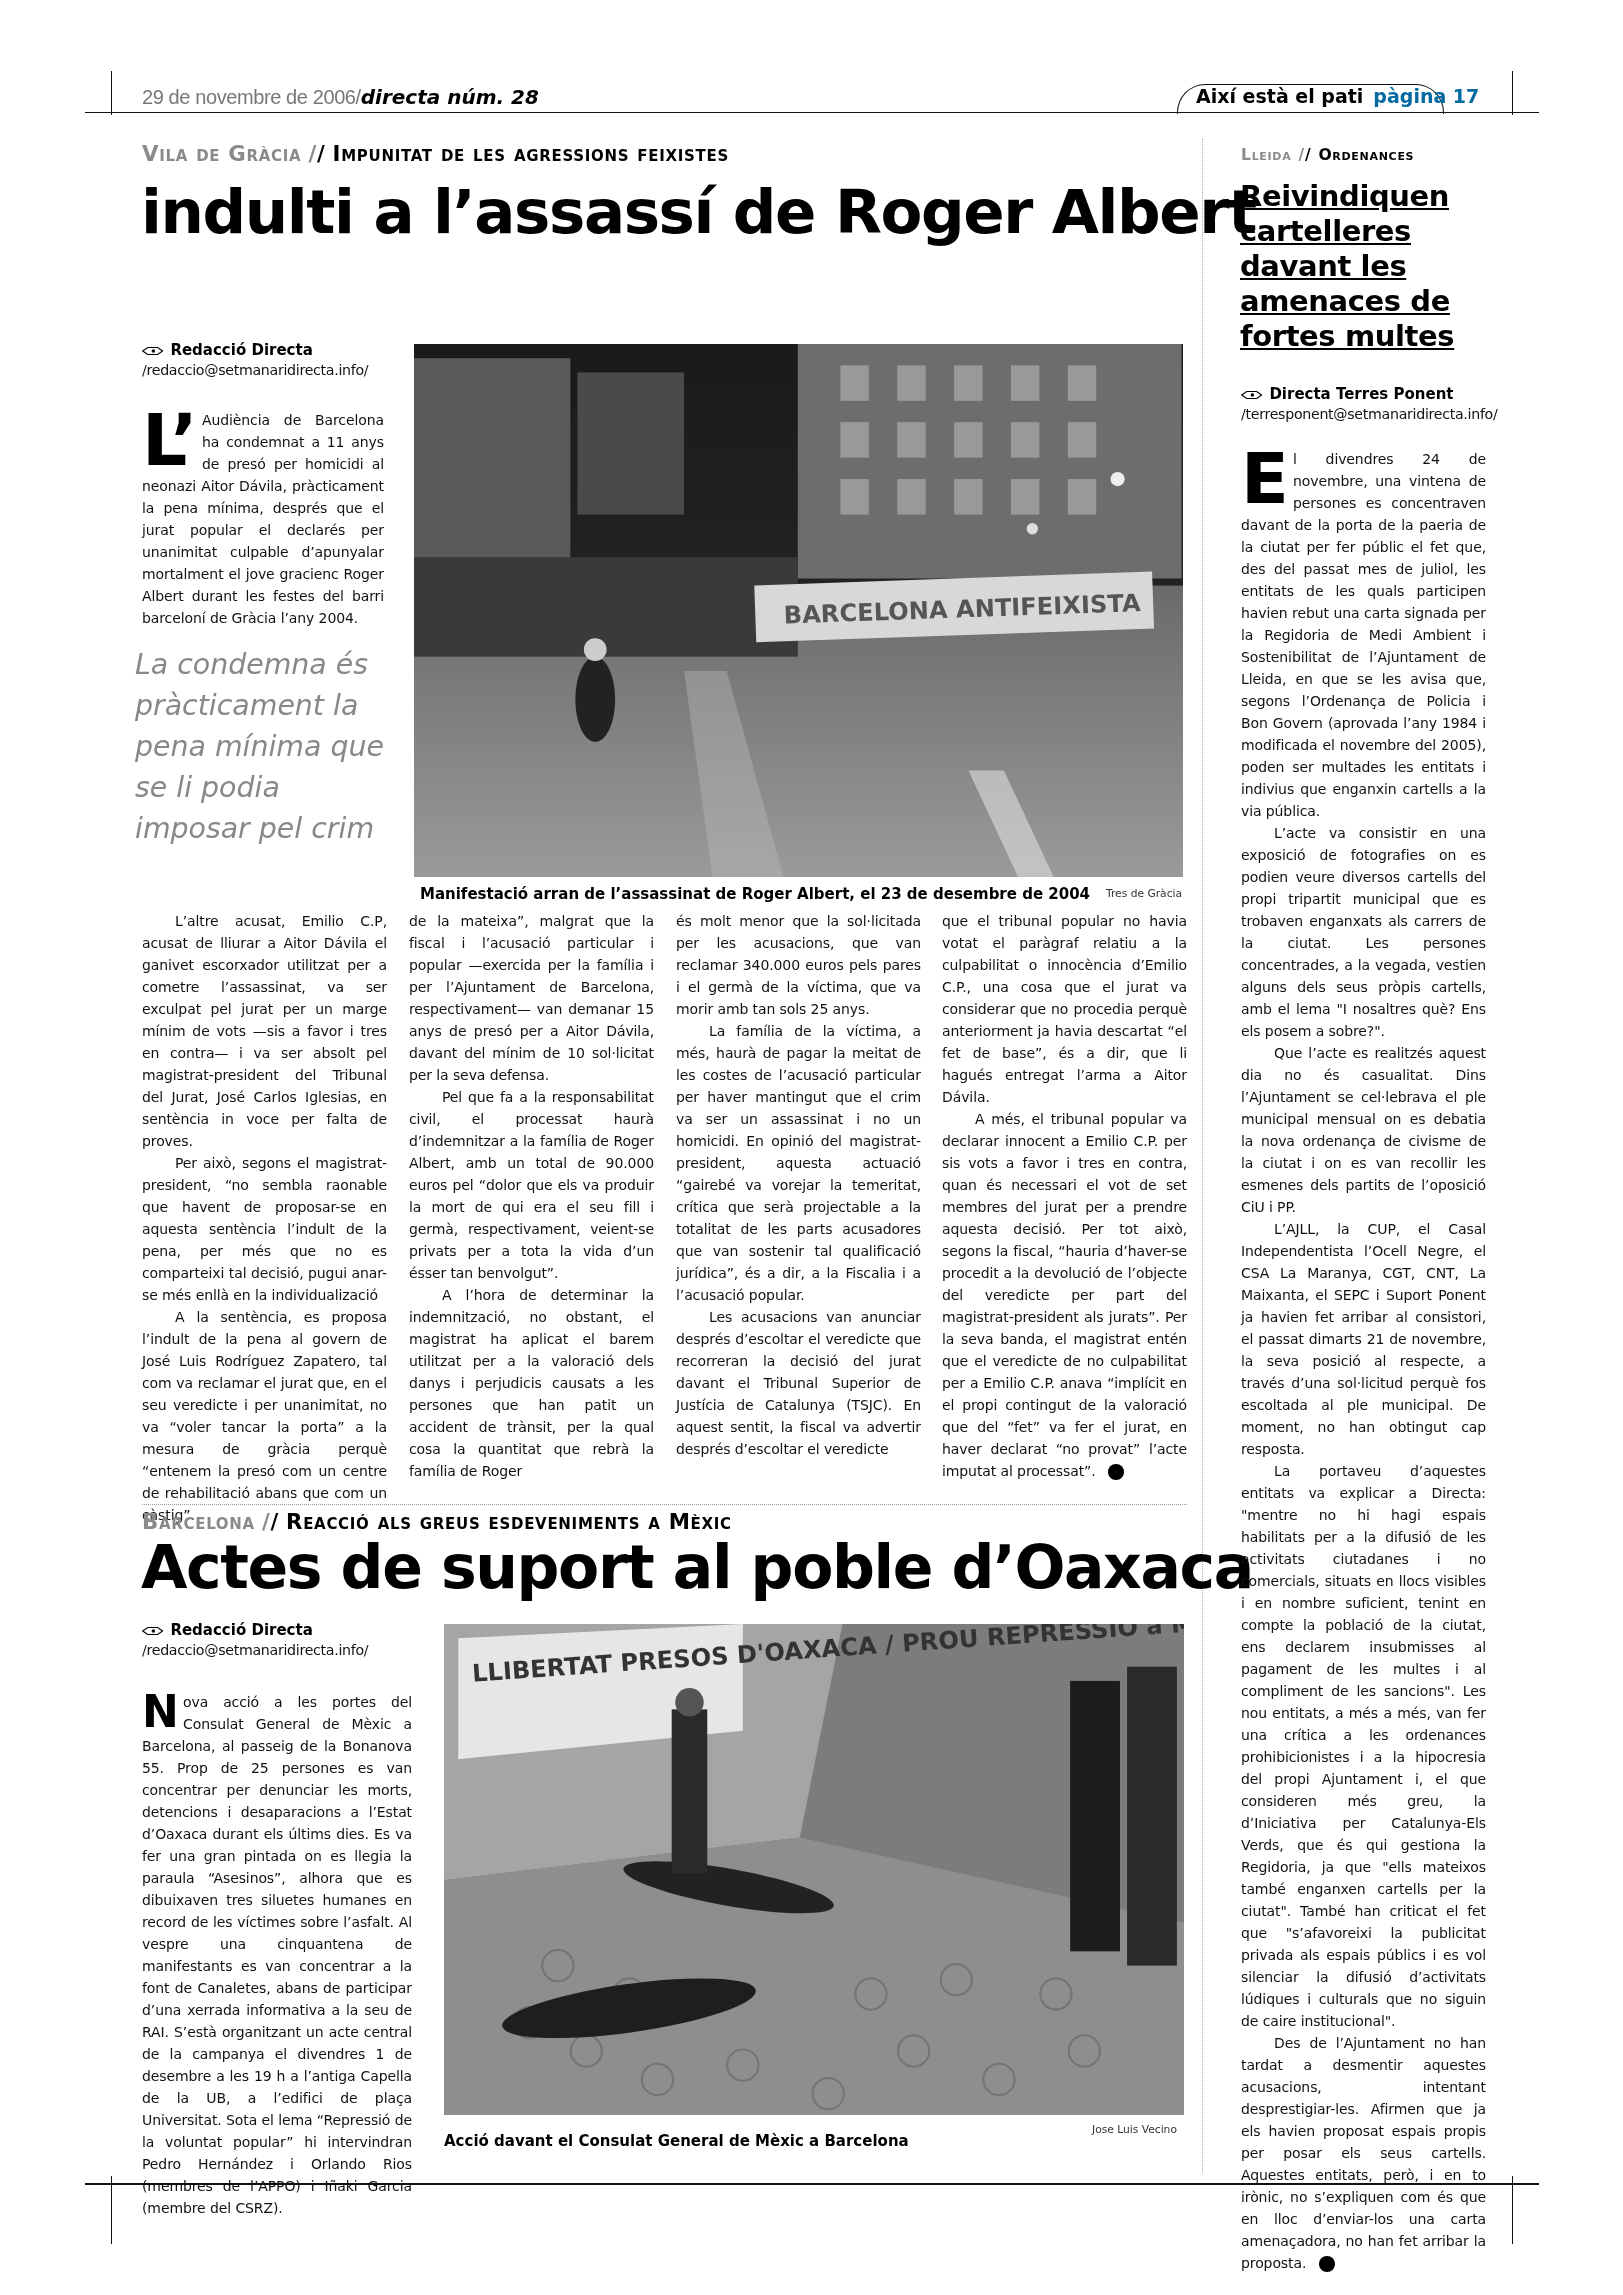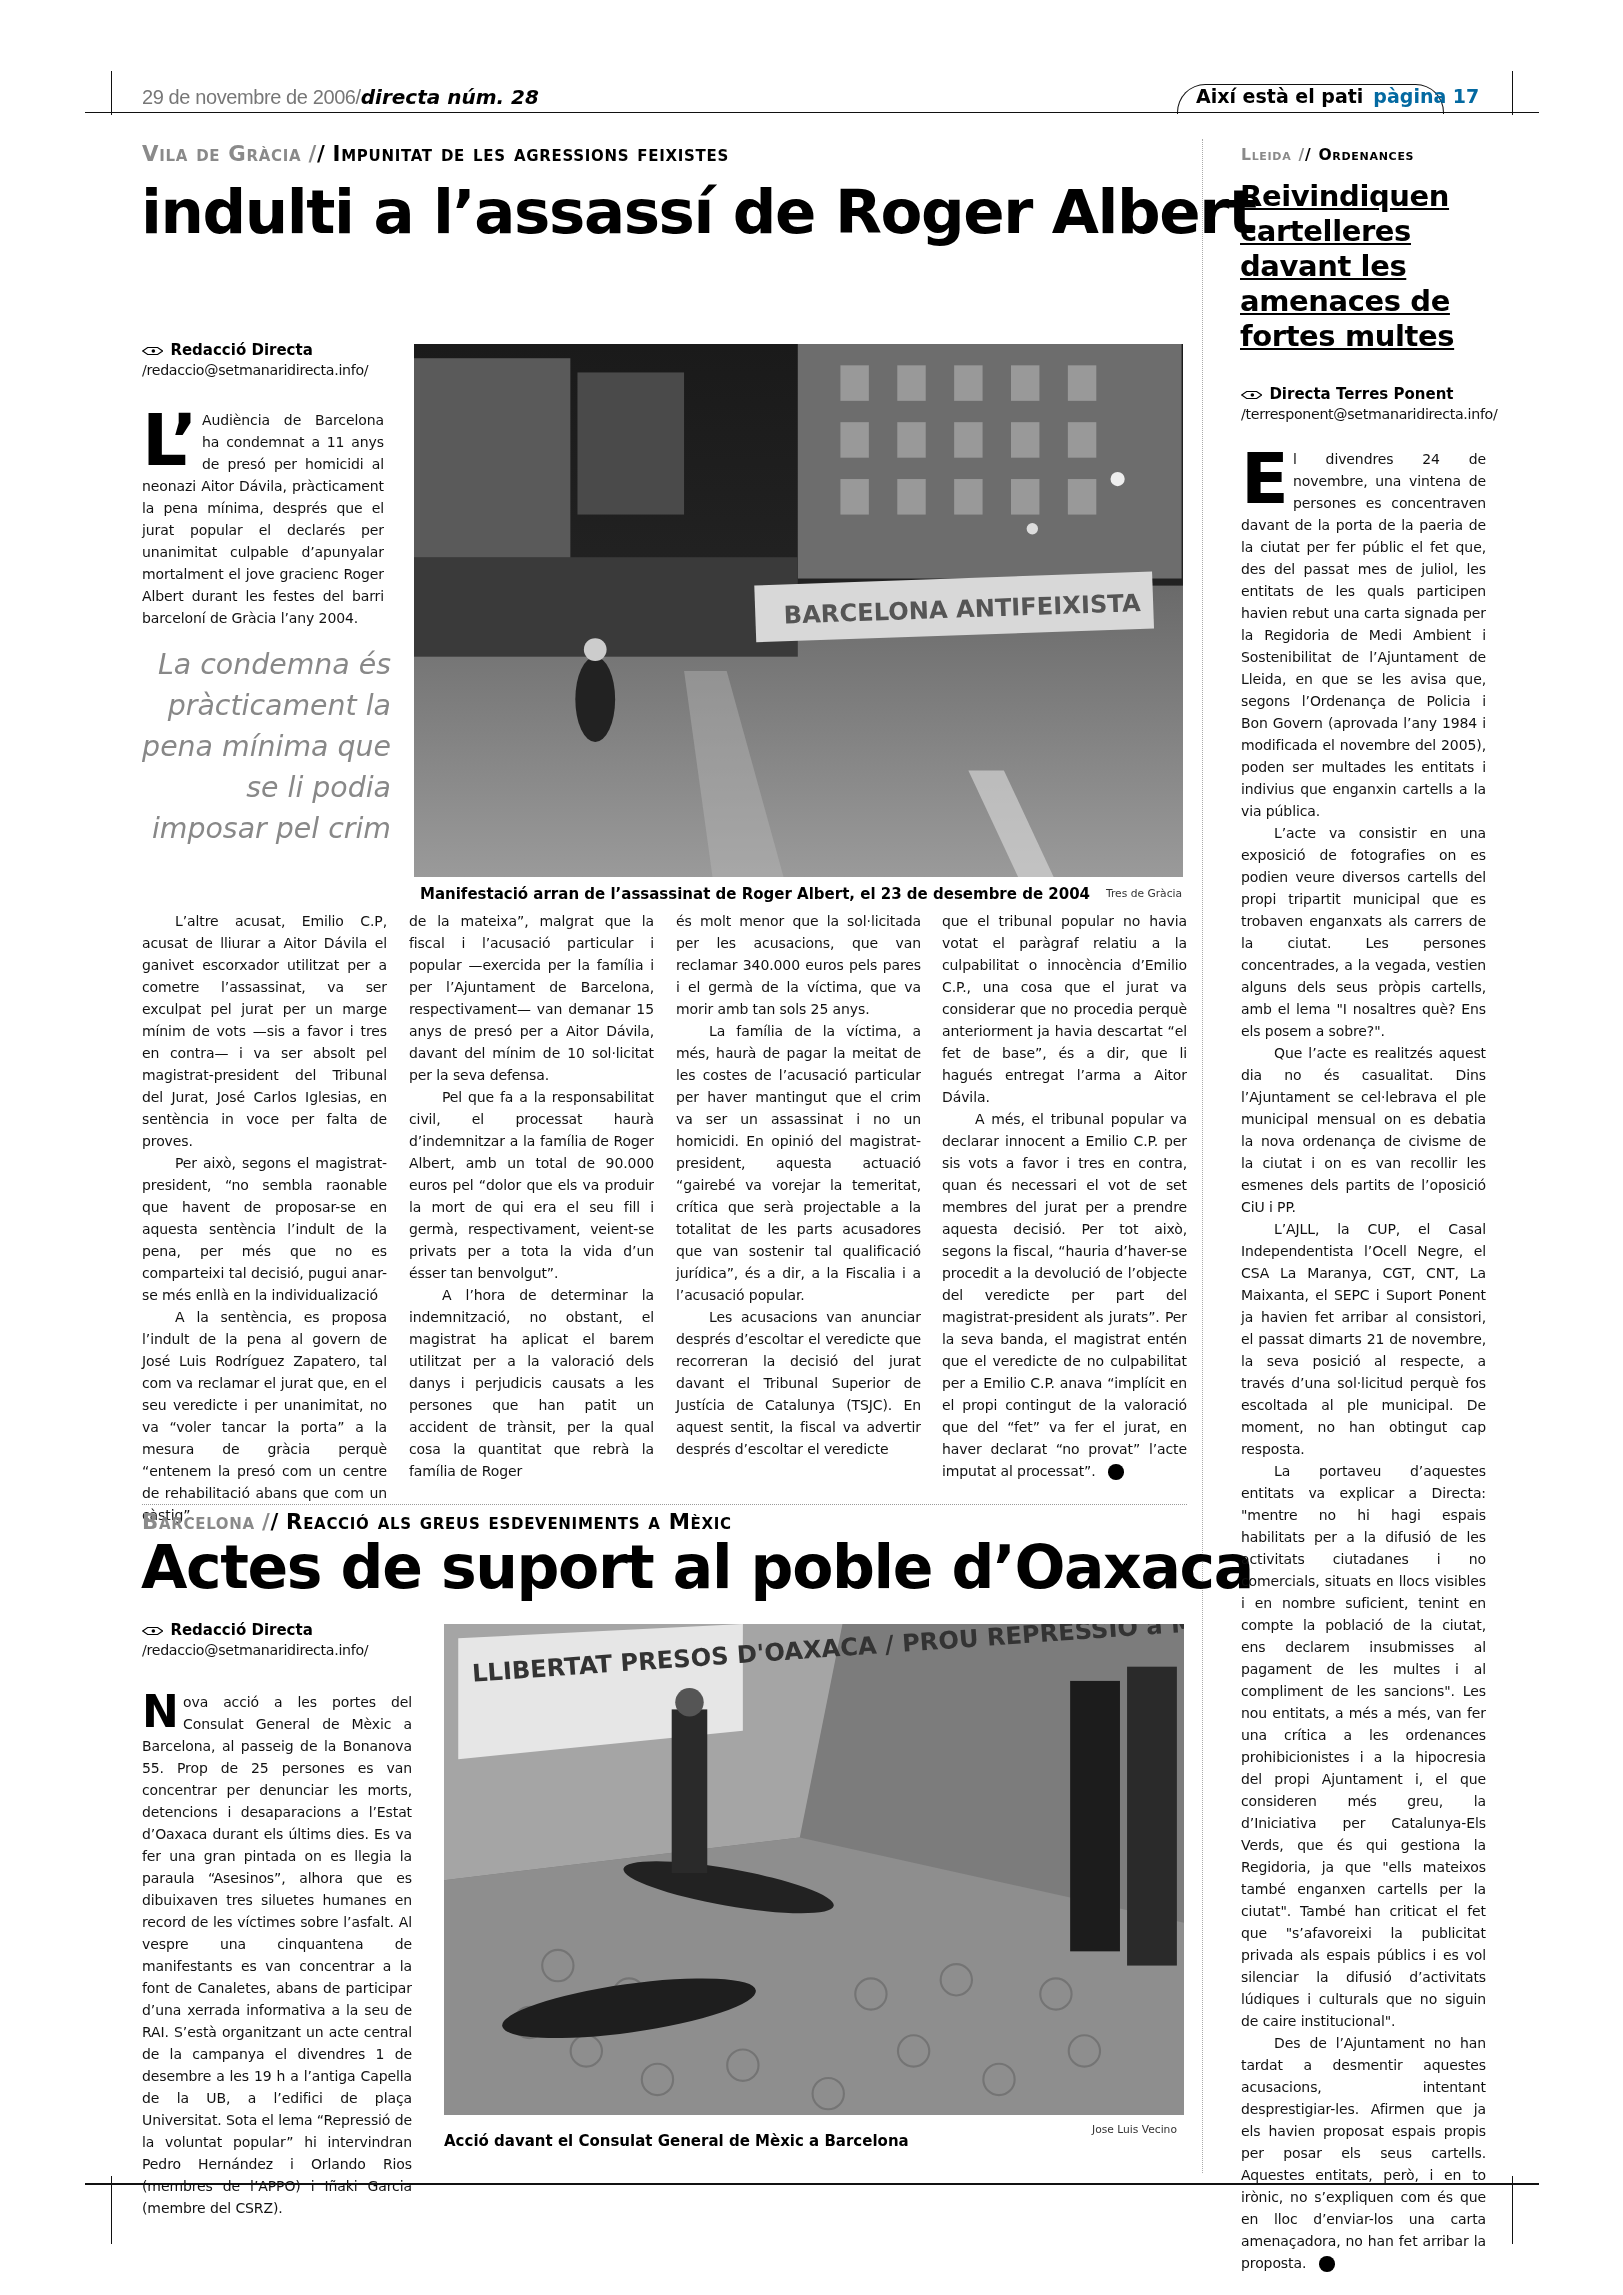--- a/index.html
+++ b/index.html
@@ -30,21 +30,21 @@
 
   .byline-name { font-family: "DejaVu Sans", sans-serif; font-weight: bold; font-size: 15px; color: #000; }
   .byline-mail { font-family: "DejaVu Sans", sans-serif; font-size: 14.2px; color: #111; margin-top: 2.8px; letter-spacing: -0.3px; }
   .pen-icon { display: inline-block; width: 21.3px; height: 10px; margin-right: 7.1px; vertical-align: middle; }
 
   .body-text { font-family: "DejaVu Sans", sans-serif; font-size: 14px; line-height: 22px; text-align: justify; color: #111; hyphens: auto; letter-spacing: -0.1px; }
   .body-text p { text-indent: 33px; }
   .body-text p.noind { text-indent: 0; }
   .dropcap { float: left; font-weight: bold; color: #000; line-height: 0.8; margin-right: 4.3px; margin-top: 4.3px; }
 
-  .pullquote { font-family: "DejaVu Sans", sans-serif; font-style: italic; font-size: 28.4px; line-height: 41px; color: #888; text-align: right; }
+  .pullquote { font-family: "DejaVu Sans", sans-serif; font-style: italic; font-size: 28.4px; line-height: 41px; color: #888; text-align: left; }
 
   .photo { position: absolute; background: #555; overflow: hidden; }
   .caption { font-family: "DejaVu Sans", sans-serif; font-weight: bold; font-size: 15px; color: #000; white-space: nowrap; }
   .credit { font-family: "DejaVu Sans", sans-serif; font-size: 10.7px; color: #333; white-space: nowrap; }
 
   .endmark { display: inline-block; width: 15.6px; height: 15.6px; border-radius: 50%; background: #000; color: #fff; font-size: 9.2px; font-weight: bold; text-align: center; line-height: 15.6px; margin-left: 12.8px; vertical-align: middle; }
 
   .col { position: absolute; }
 </style>
 </head>

